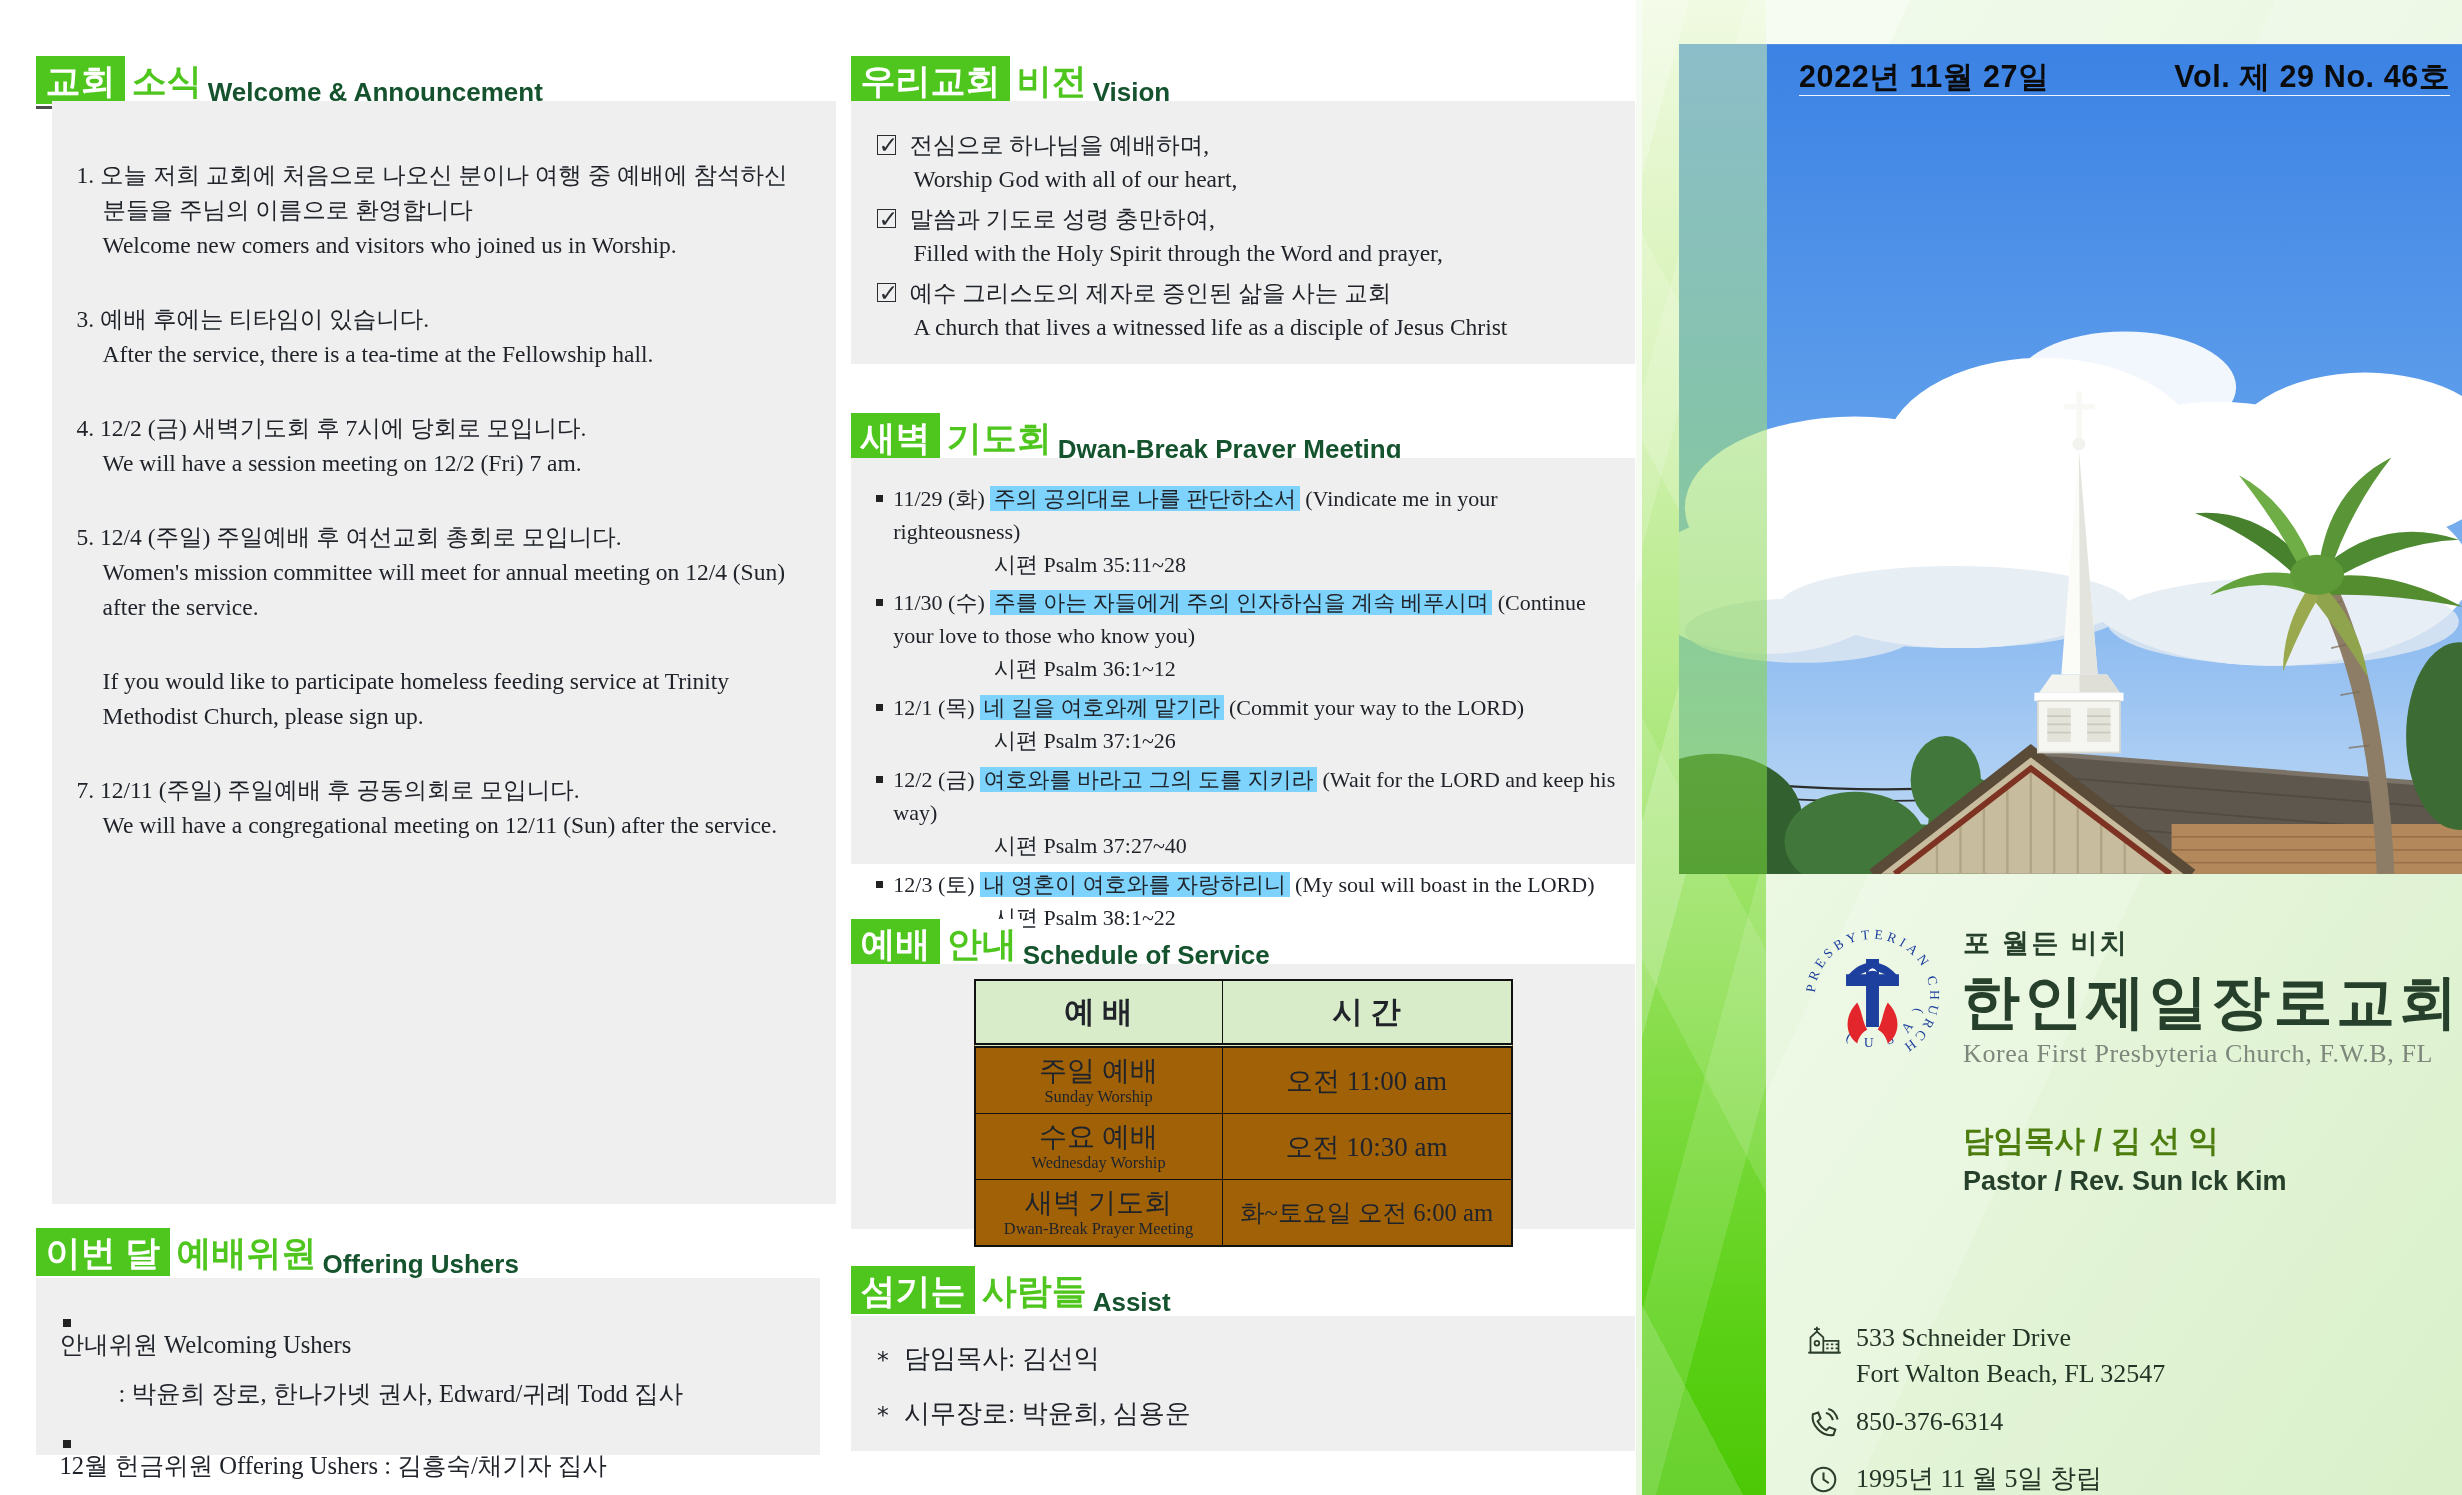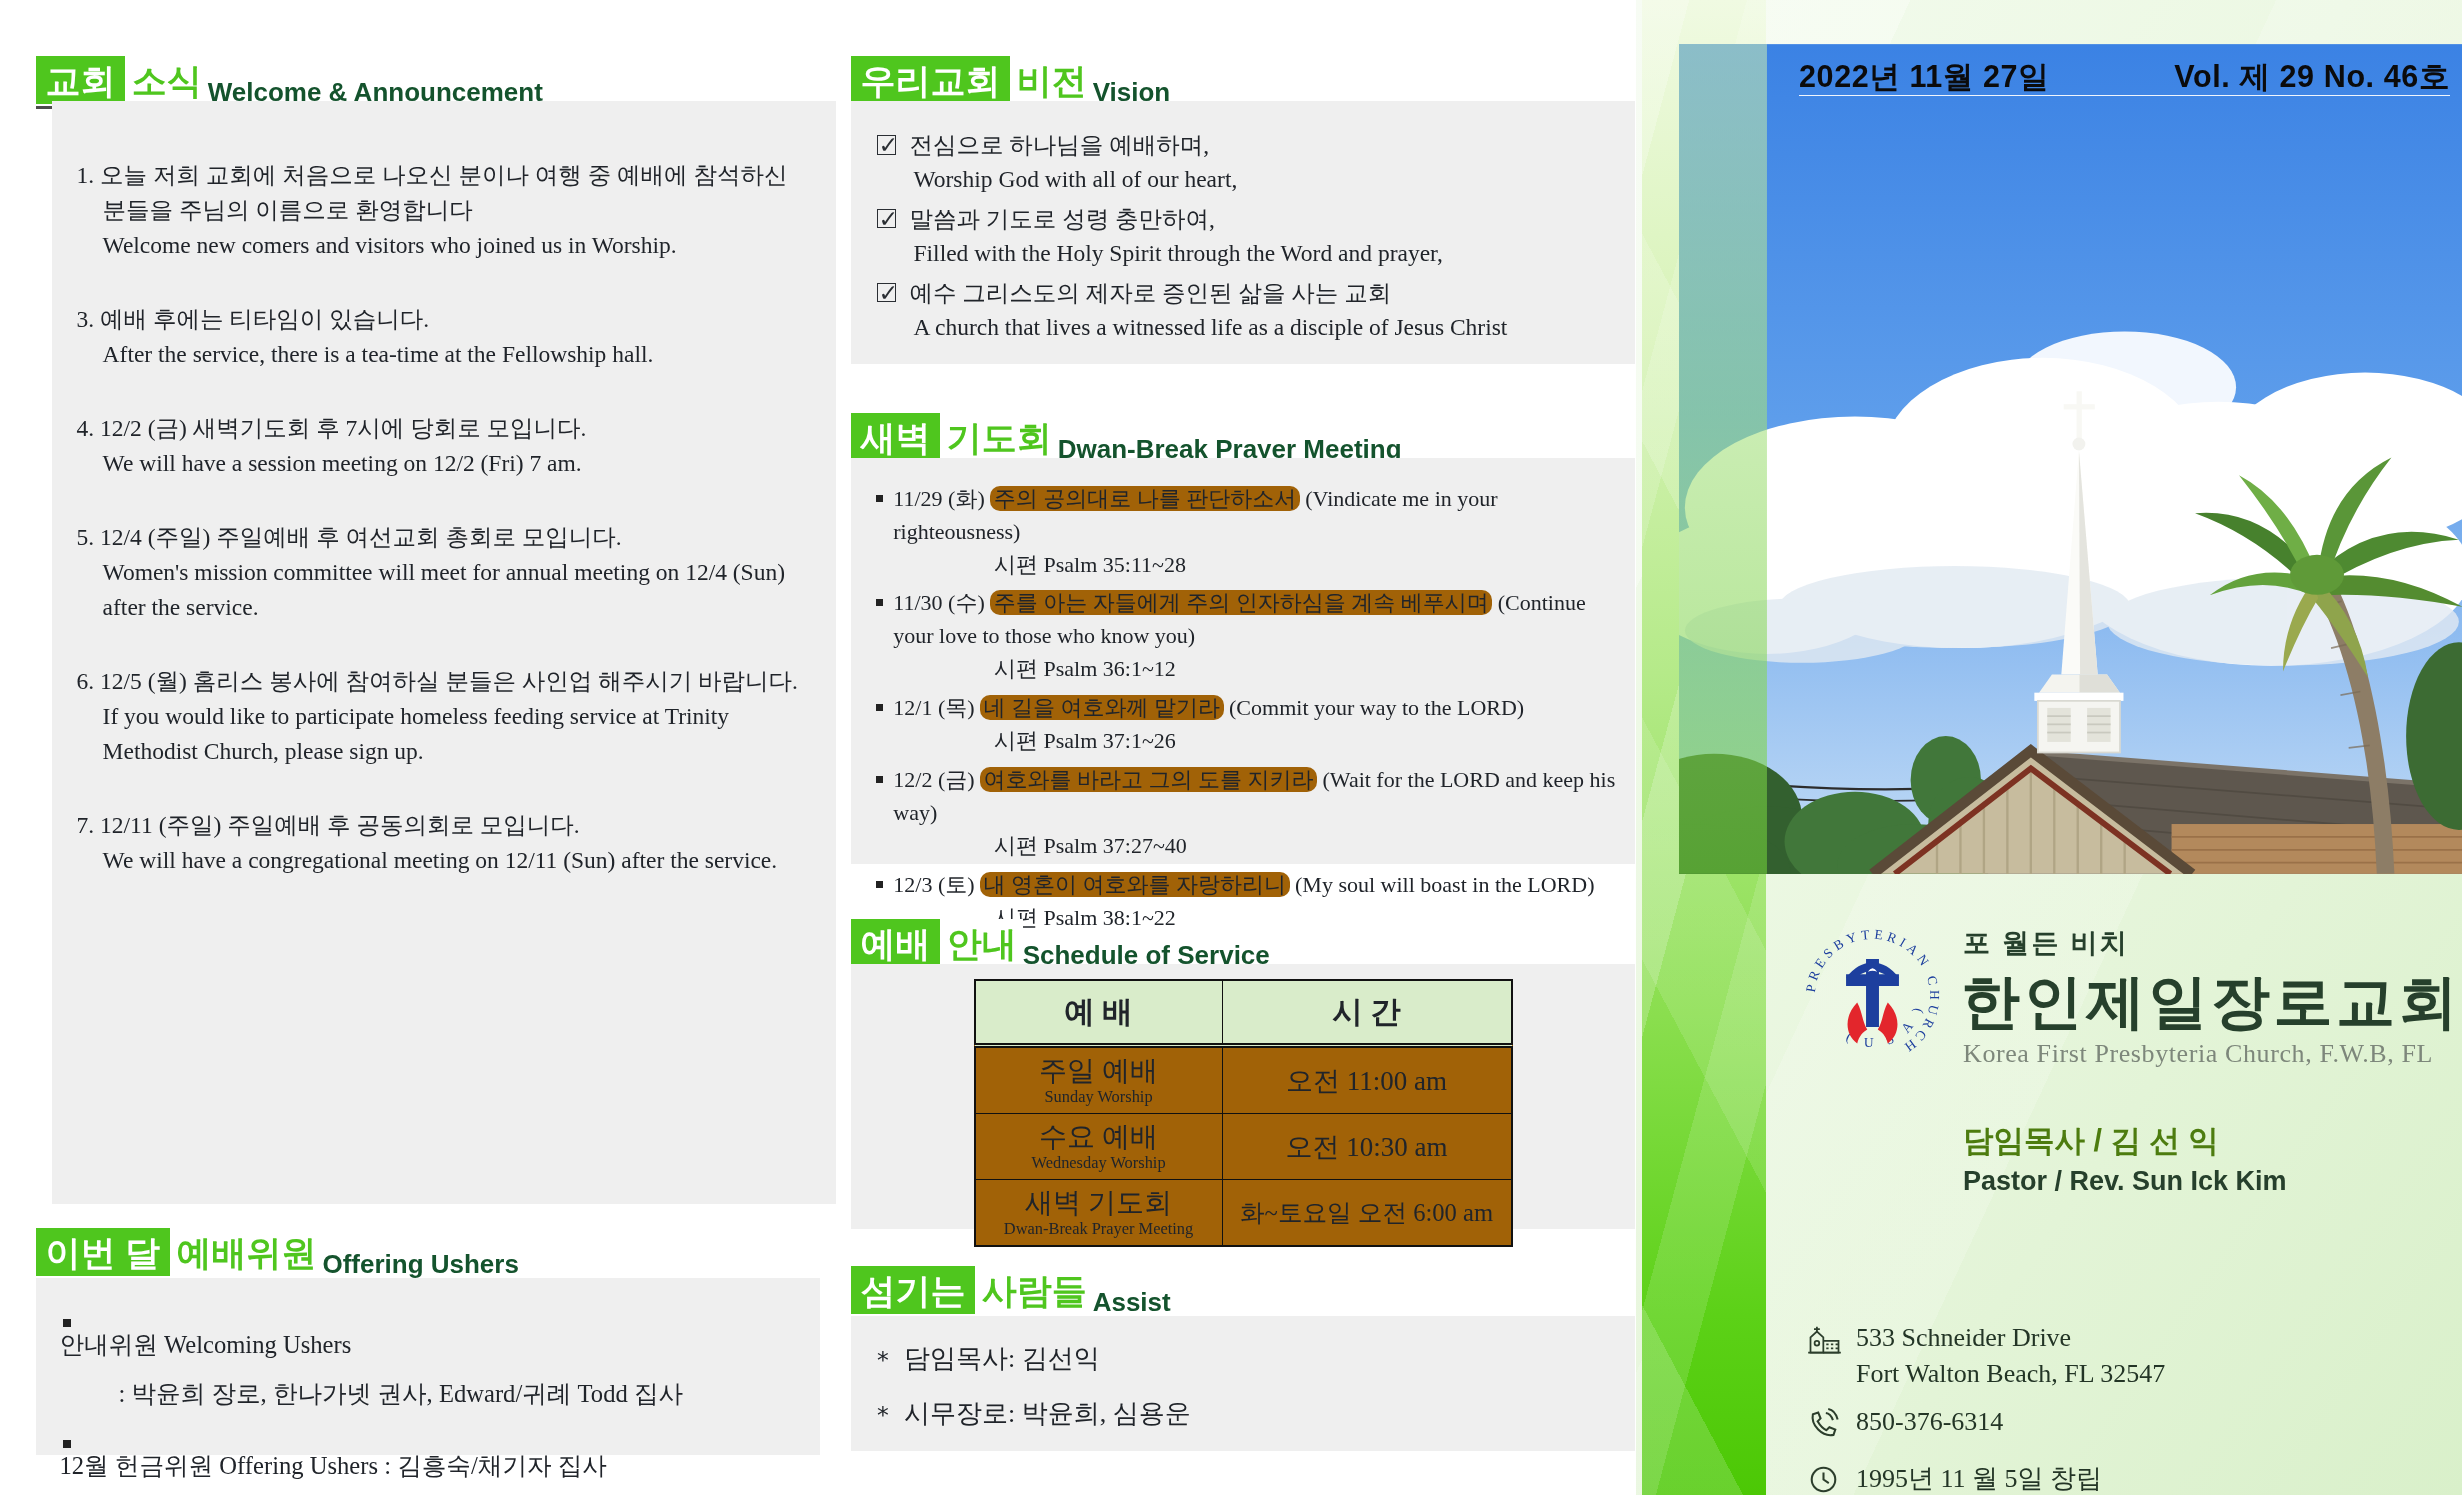--- a/index.html
+++ b/index.html
@@ -43,21 +43,21 @@
   .chk:after{content:"✓";position:absolute;left:0.6px;top:-8.2px;font-size:23.5px;color:#2a2e33;
              font-family:"DejaVu Sans",sans-serif;}
   .ven{display:block;padding-left:39px;}
 
   
   .prayer-box{position:absolute;left:0;top:45px;width:784px;height:406px;padding:23.5px 17.6px 0 20px;box-sizing:border-box;
               font-size:22px;line-height:33px;}
   .pitem{margin-bottom:5.9px;}
   .pline{display:flex;align-items:flex-start;}
   .pline .sq{margin:13px 10.6px 0 4.7px;width:7px;height:7px;}
-  .hl{background:#a16207;padding:0 3.5px;border-radius:10px;}
+  .hl{background:#7dd3fc;padding:0 3.5px;}
   .psalm{display:block;padding-left:123px;}
 
   
   .sched-box{position:absolute;left:0;top:45px;width:784px;height:265px;box-sizing:border-box;padding-top:15.2px;}
   table.sched{border-collapse:collapse;margin:0 auto;width:539px;background:#a16207;
               font-family:"Liberation Serif","DejaVu Serif",serif;}
   table.sched th,table.sched td{border:1.8px solid #111;text-align:center;vertical-align:middle;}
   table.sched{border:2.9px solid #111;}
   table.sched th{background:#d9ecca;font-size:30.5px;font-weight:700;height:60px;border-bottom:5.9px double #111;}
   td.svc{height:63px;}
@@ -125,21 +125,20 @@
         </p>
       <p class="item">
           <span class="kr">4. 12/2 (금) 새벽기도회 후 7시에 당회로 모입니다.</span>
           <span class="en">We will have a session meeting on 12/2 (Fri) 7 am.</span>
         </p>
       <p class="item">
           <span class="kr">5. 12/4 (주일) 주일예배 후 여선교회 총회로 모입니다.</span>
           <span class="en">Women's mission committee will meet for annual meeting on 12/4 (Sun) after the service.</span>
         </p>
       <p class="item">
-          <span class="kr">6. 12/5 (월) 홈리스 봉사에 참여하실 분들은 사인업 해주시기 바랍니다.</span>
           <span class="en">If you would like to participate homeless feeding service at Trinity Methodist Church, please sign up.</span>
         </p>
       <p class="item">
           <span class="kr">7. 12/11 (주일) 주일예배 후 공동의회로 모입니다.</span>
           <span class="en">We will have a congregational meeting on 12/11 (Sun) after the service.</span>
         </p>
     </div>
   </section>
 
   <section class="sec" style="left:36px;top:1228px;width:784px;height:230px;">

